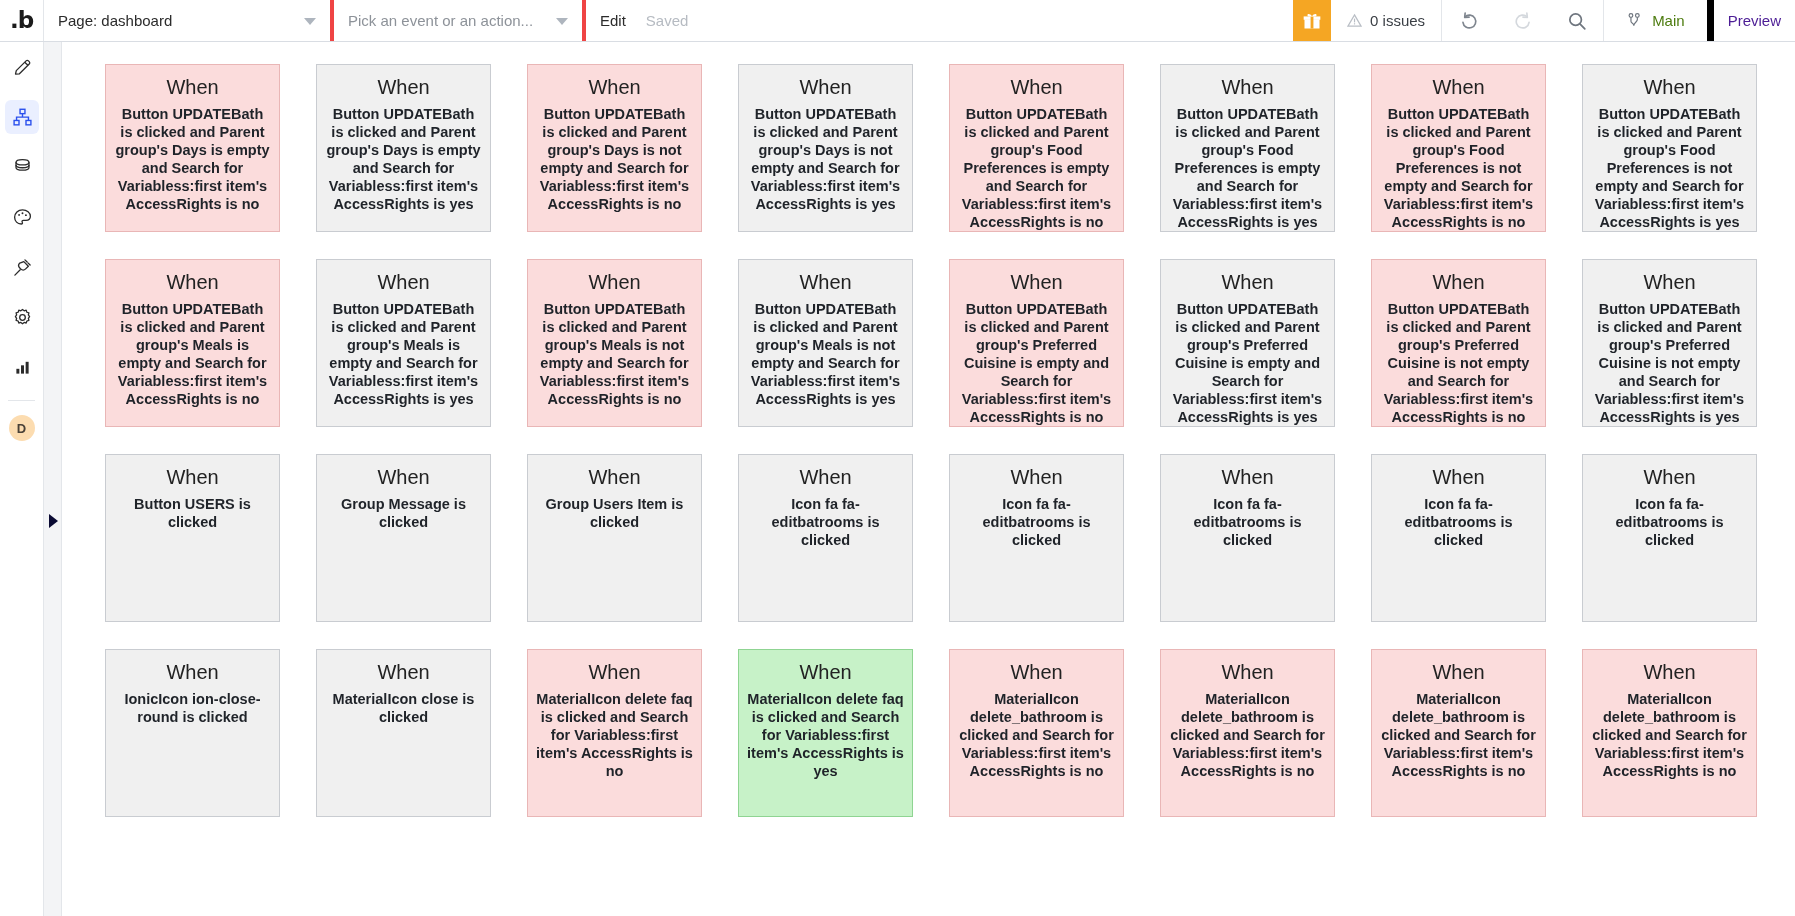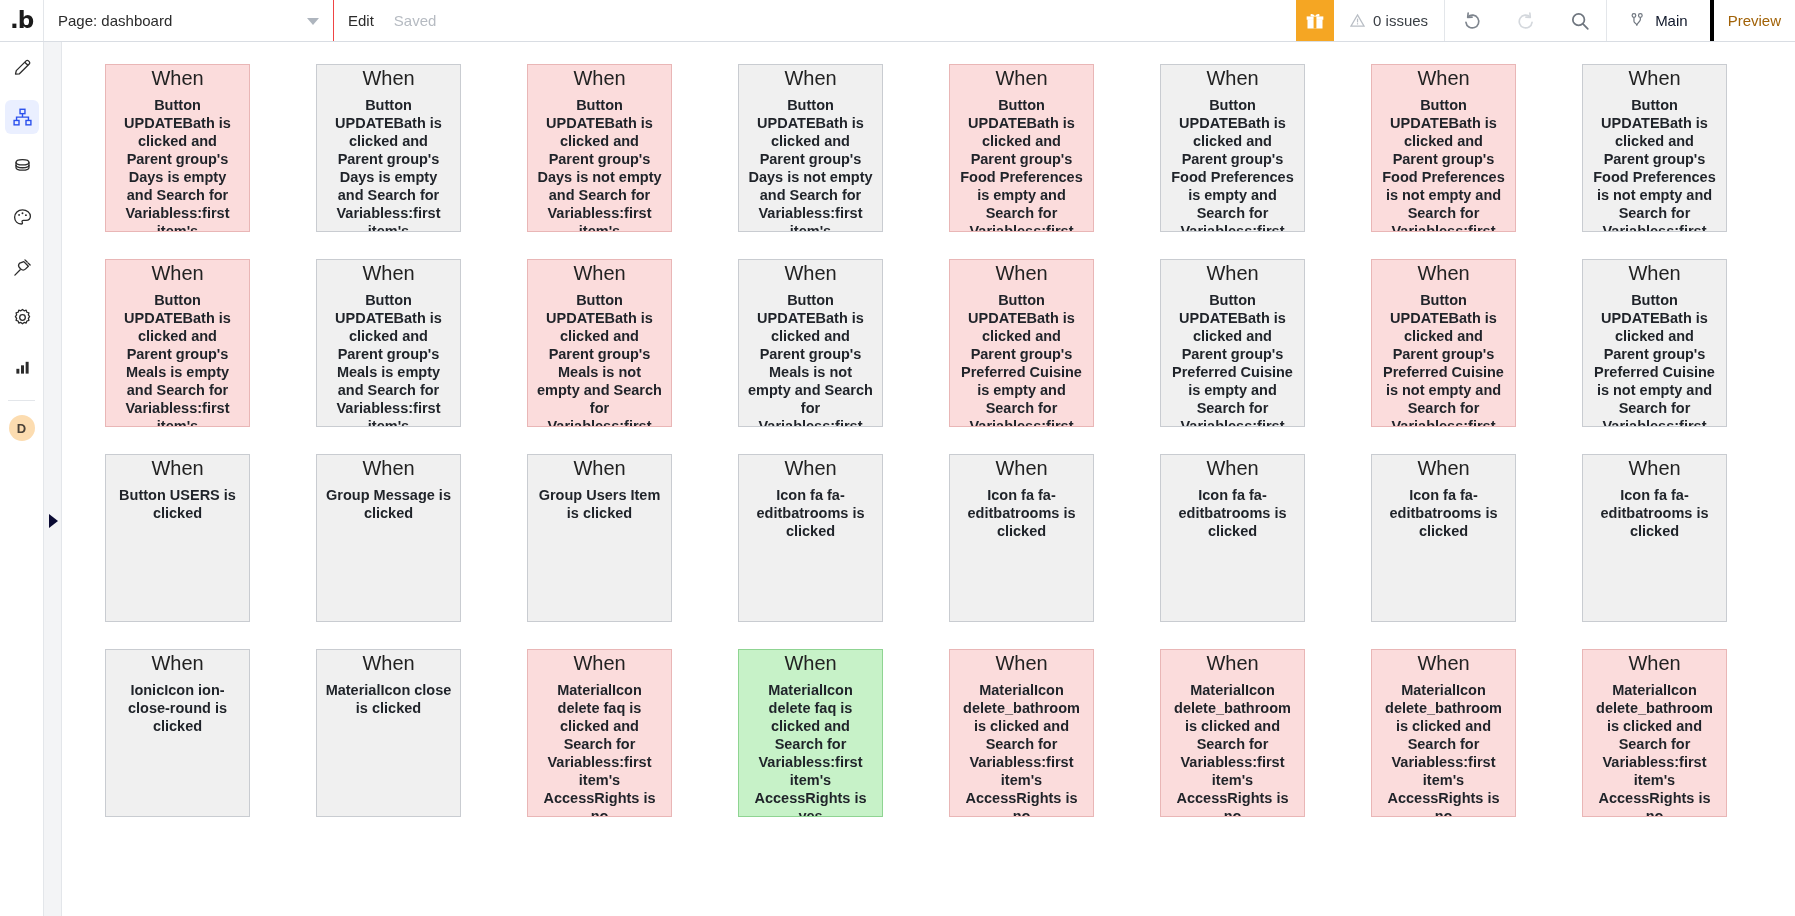--- a/index.html
+++ b/index.html
@@ -22,21 +22,21 @@
     width: 44px; display: flex; align-items: center; justify-content: center;
     border-right: 1px solid #e3e6ea;
   }
   .logo-b {
     font-family: "DejaVu Sans", sans-serif;
     font-size: 23px; font-weight: 700; color: #1b1b1b;
     line-height: 1; letter-spacing: -1px;
   }
   .sel {
     display: flex; align-items: center; position: relative;
-    border-right: 1px solid #ef4444;
+    border-right: 4px solid #ef4444;
     padding: 0 14px;
     height: 100%;
     cursor: pointer;
   }
   .sel-page { width: 290px; }
   .sel-action { width: 252px; }
   .sel-label { font-size: 15px; color: #2b2b2b; white-space: nowrap; }
   .sel-label.placeholder { color: #8d9299; }
   .caret {
     position: absolute; right: 14px; top: 50%;
@@ -69,26 +69,26 @@
     cursor: pointer;
   }
   .icon-btn {
     width: 54px; display: flex; align-items: center; justify-content: center;
     height: 100%; cursor: pointer;
   }
   .icon-btn.bordered { border-right: 1px solid #e3e6ea; }
   .branch {
     display: flex; align-items: center; gap: 9px;
     padding: 0 22px; height: 100%;
-    border-right: 4px solid #000000;
-    font-size: 15px; color: #0f172a; cursor: pointer;
+    border-right: 7px solid #000000;
+    font-size: 15px; color: #4d7c0f; cursor: pointer;
   }
   .preview {
     display: flex; align-items: center; padding: 0 14px;
-    height: 100%; font-size: 15px; color: #a16207; cursor: pointer;
+    height: 100%; font-size: 15px; color: #4c1d95; cursor: pointer;
     white-space: nowrap; overflow: hidden;
   }
 
   
   .rail {
     position: absolute; top: 42px; left: 0;
     width: 44px; height: 874px;
     background: #ffffff;
     border-right: 1px solid #e3e6ea;
   }
@@ -140,25 +140,25 @@
   }
   .grid {
     position: relative;
     padding: 22px 0 0 43px;
     display: grid;
     grid-template-columns: repeat(8, 175px);
     column-gap: 36px;
     row-gap: 27px;
   }
   .card {
-    width: 145px; height: 168px;
+    width: 175px; height: 168px;
     border: 1px solid #c9ccd1;
     background: #f0f0f0;
     overflow: hidden;
-    padding: 2px 8px 6px 8px;
+    padding: 11px 8px 6px 8px;
     text-align: center;
     cursor: pointer;
   }
   .card.pink { background: #fbdcdc; border-color: #e9b6b6; }
   .card.green { background: #c7f2c8; border-color: #8fd492; }
   .card-title {
     font-size: 20px; color: #222; line-height: 1.15;
     margin-bottom: 7px; font-weight: 400;
   }
   .card-body {
@@ -178,20 +178,24 @@
 
   <div class="logo-cell">
     <span class="logo-b">.b</span>
   </div>
 
   <div class="sel sel-page">
     <span class="sel-label">Page: dashboard</span>
     <span class="caret"></span>
   </div>
 
+  <div class="sel sel-action">
+    <span class="sel-label placeholder">Pick an event or an action...</span>
+    <span class="caret"></span>
+  </div>
 
   <div class="edit-btn">Edit</div>
   <div class="saved-text">Saved</div>
 
   <div class="spacer"></div>
 
   <div class="gift-btn">
     <svg width="20" height="20" viewBox="0 0 24 24" aria-hidden="true">
       <rect x="3" y="10" width="18" height="11" fill="#ffffff"></rect>
       <rect x="2" y="6.5" width="20" height="4" fill="#ffffff"></rect>

